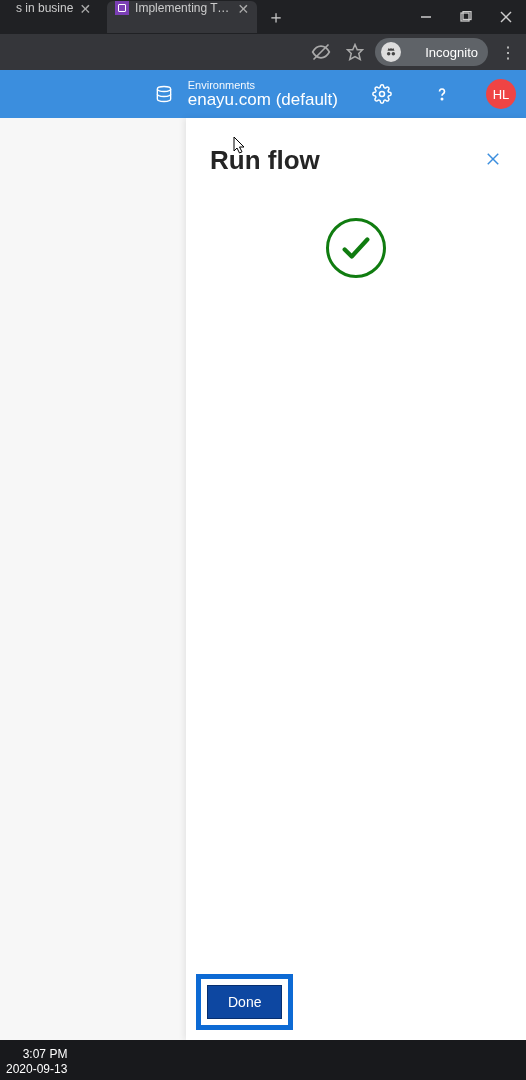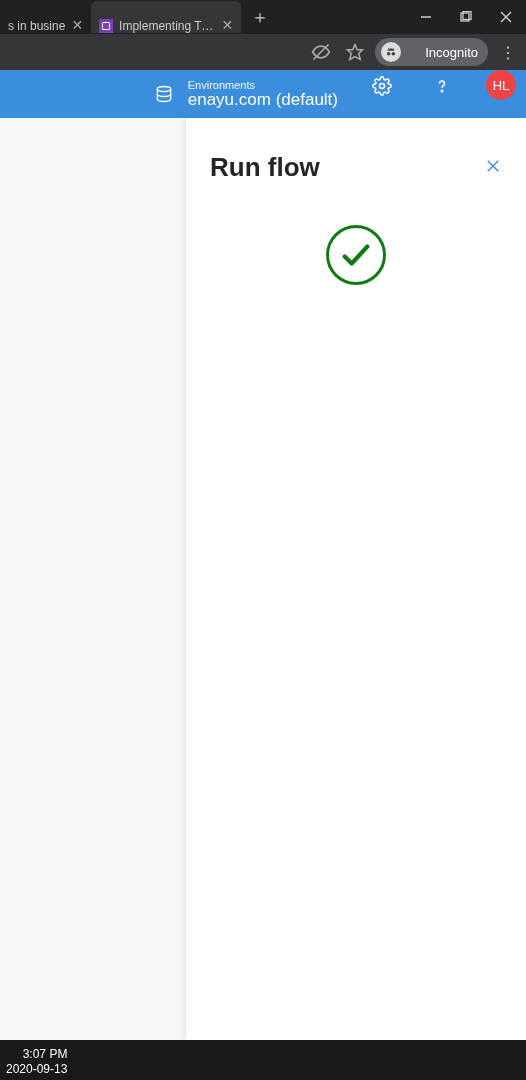--- a/index.html
+++ b/index.html
@@ -1,46 +1,46 @@
 <!DOCTYPE html>
 <html><head>
   <meta charset="utf-8">
   <style>
     * { margin: 0; padding: 0; box-sizing: border-box; font-family: "Segoe UI", Arial, sans-serif; }
     body { width: 526px; height: 1080px; background: #1a1a1a; overflow: hidden; position: relative; }
 
     .tabbar { height: 34px; background: #202124; display: flex; align-items: center; }
-    .tab { height: 32px; display: flex; align-items: flex-end; padding: 0 8px; font-size: 12px; color: #ccc; max-width: 150px; gap: 6px; }
+    .tab { height: 32px; display: flex; align-items: flex-start; padding: 0 8px; font-size: 12px; color: #ccc; max-width: 150px; gap: 6px; margin-left: 8px; }
     .tab.active { background: #35363a; border-radius: 6px 6px 0 0; }
     .tab-title { white-space: nowrap; overflow: hidden; text-overflow: ellipsis; flex: 1; }
     .tab-close { font-size: 14px; cursor: pointer; color:#aaa; }
     .tab-favicon { width: 14px; height: 14px; background: #7b3fb5; display:inline-flex; align-items:center; justify-content:center; }
     .tab-favicon::after { content:""; width:6px; height:6px; border:1.5px solid #fff; border-radius:1px;}
     .newtab { color:#ccc; padding:0 10px; font-size:18px; cursor:pointer; }
     .winbtns { margin-left:auto; display:flex; }
     .winbtn { width:40px; height:34px; display:flex; align-items:center; justify-content:center; color:#ccc; cursor:pointer; }
 
     .addrbar { height: 36px; background:#35363a; display:flex; align-items:center; justify-content:flex-end; padding:0 4px; gap:6px; }
     .addr-icon { color:#aaa; width:28px; height:28px; display:flex; align-items:center; justify-content:center; cursor:pointer; }
     .inco-pill { background:#5f6368; color:#fff; border-radius:14px; padding:4px 10px 4px 6px; display:flex; align-items:center; gap:24px; font-size:13px; }
     .inco-glyph { width:20px; height:20px; background:#ddd; border-radius:50%; display:flex; align-items:center; justify-content:center; }
     .inco-glyph svg { width:14px; height:14px; }
     .kebab { color:#ccc; width:28px; height:28px; display:flex; align-items:center; justify-content:center; cursor:pointer; }
 
-    .appbar { height:48px; background:#3b8ede; display:flex; padding:0 10px 0 0; color:#fff; gap:28px; }
+    .appbar { height:48px; background:#3b8ede; display:flex; align-items:center; padding:0 10px 0 0; color:#fff; gap:28px; }
     .env-block { margin-left:auto; display:flex; align-items:center; gap:8px; }
     .env-text { display:flex; flex-direction:column; line-height:1.1; }
     .env-label { font-size:11px; opacity:.95; }
     .env-name { font-size:17px; }
     .app-icon { width:32px; height:32px; display:flex; align-items:center; justify-content:center; cursor:pointer; color:#fff; }
     .avatar { width:30px; height:30px; border-radius:50%; background:#ef4444; color:#fff; display:flex; align-items:center; justify-content:center; font-size:13px; margin-left:0;}
 
     .content { position:absolute; top:118px; left:0; right:0; bottom:40px; background:#f7f7f7; }
     .panel { position:absolute; top:0; right:0; width:340px; bottom:0; background:#fff; box-shadow:-2px 0 6px rgba(0,0,0,.08); display:flex; flex-direction:column; }
-    .panel-header { display:flex; align-items:center; justify-content:space-between; padding:34px 24px 10px; }
+    .panel-header { display:flex; align-items:center; justify-content:space-between; padding:27px 24px 10px; }
     .panel-title { font-size:26px; font-weight:600; color:#252525; }
     .panel-close { color:#3b8ede; cursor:pointer; }
 
     .panel-body { flex:1; display:flex; flex-direction:column; align-items:center; padding:32px 20px 0; text-align:center; }
     .check-circle { width:60px; height:60px; border:3px solid #107c10; border-radius:50%; display:flex; align-items:center; justify-content:center; margin-bottom:28px; }
     .check-circle svg { width:34px; height:34px; }
     .msg { font-size:14px; color:#333; line-height:1.5; }
     .msg a { color:#0078d4; text-decoration:none; }
 
     .panel-footer { padding:10px; }
@@ -153,20 +153,28 @@
           </svg>
       </div>
     </div>
     <div class="panel-body">
       <div class="check-circle">
         <svg viewBox="0 0 24 24" fill="none" stroke="#107c10" stroke-width="3" stroke-linecap="round" stroke-linejoin="round">
             <polyline points="4 13 9 18 20 6"></polyline>
           </svg>
       </div>
     </div>
+    <div class="panel-footer">
+      <div class="done-wrap">
+        <button class="done-btn">Done</button>
+        <svg class="cursor" width="18" height="22" viewBox="0 0 18 22">
+            <path d="M3 1 L3 15 L6 12 L8.5 17 L11 15.8 L8.5 11 L13 11 Z" fill="#fff" stroke="#000" stroke-width="1"></path>
+          </svg>
+      </div>
+    </div>
   </div>
 </div>
 
 <div class="taskbar">
   <div class="clock">
     <div>3:07 PM</div>
     <div>2020-09-13</div>
   </div>
 </div>
 

